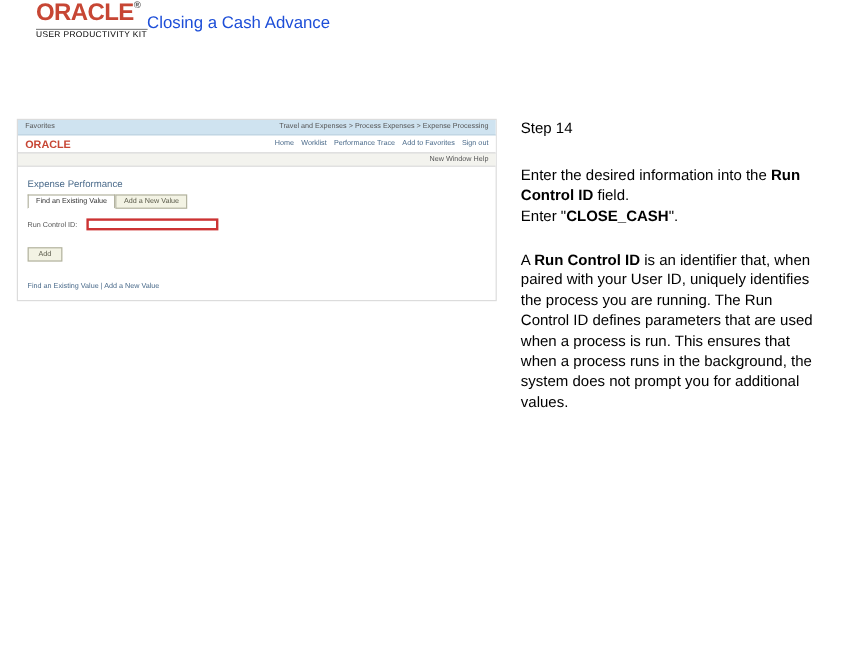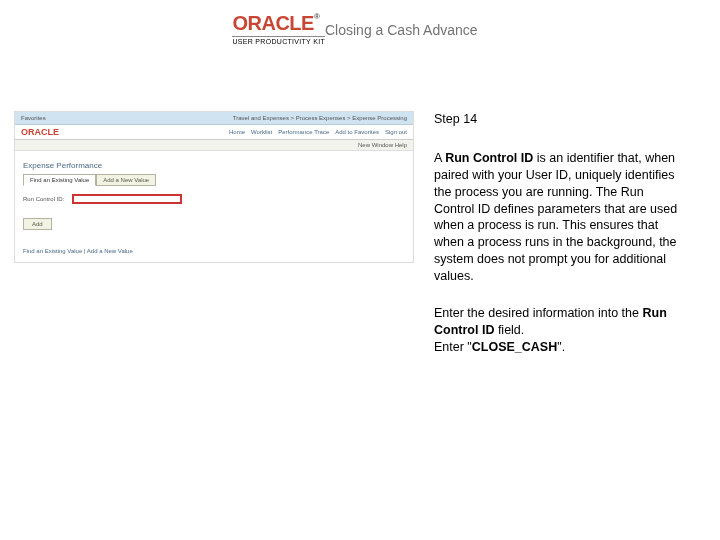--- a/index.html
+++ b/index.html
@@ -5,23 +5,23 @@
   * { box-sizing: border-box; margin: 0; padding: 0; }
   body {
     width: 720px;
     height: 540px;
     font-family: Arial, Helvetica, sans-serif;
     background: #fff;
     position: relative;
   }
   .header {
     display: flex;
-    justify-content: center;
+    justify-content: flex-start;
     align-items: flex-start;
-    padding: 12px 40px 6px 30px;
+    padding: 0 40px 6px 30px;
   }
   .logo-block { display: flex; flex-direction: column; }
   .oracle-logo {
     font-family: Arial, sans-serif;
     font-weight: bold;
     font-size: 20px;
     color: #c74634;
     letter-spacing: -0.5px;
     position: relative;
   }
@@ -29,21 +29,21 @@
   .upk-sub {
     font-size: 7px;
     letter-spacing: 0.3px;
     color: #000;
     border-top: 1px solid #888;
     padding-top: 1px;
     margin-top: 1px;
   }
   .title-text {
     font-size: 14px;
-    color: #737373;
+    color: #1d4ed8;
     margin-top: 10px;
   }
   .main {
     display: flex;
     padding: 60px 40px 0 14px;
     gap: 20px;
   }
   .left-col {
     width: 400px;
     flex-shrink: 0;
@@ -179,22 +179,22 @@
         <div class="btn-small">Add</div>
         <div class="finder-line">Find an Existing Value  |  Add a New Value</div>
       </div>
     </div>
   </div>
 
   <div class="right-col">
     <div class="step-label">Step 14</div>
 
     <div class="para">
-      <span>A </span><span class="bold">Run Control ID</span><span> is an identifier that, when paired with your User ID, uniquely identifies the process you are running. The Run Control ID defines parameters that are used when a process is run. This ensures that when a process runs in the background, the system does not prompt you for additional values.</span>
-    </div>
-
-    <div class="para">
       <span>Enter the desired information into the </span><span class="bold">Run Control ID</span><span> field.</span><br>
       <span>Enter "</span><span class="enter-val">CLOSE_CASH</span><span>".</span>
     </div>
+
+    <div class="para">
+      <span>A </span><span class="bold">Run Control ID</span><span> is an identifier that, when paired with your User ID, uniquely identifies the process you are running. The Run Control ID defines parameters that are used when a process is run. This ensures that when a process runs in the background, the system does not prompt you for additional values.</span>
+    </div>
   </div>
 
 </div>
 
 </body></html>

